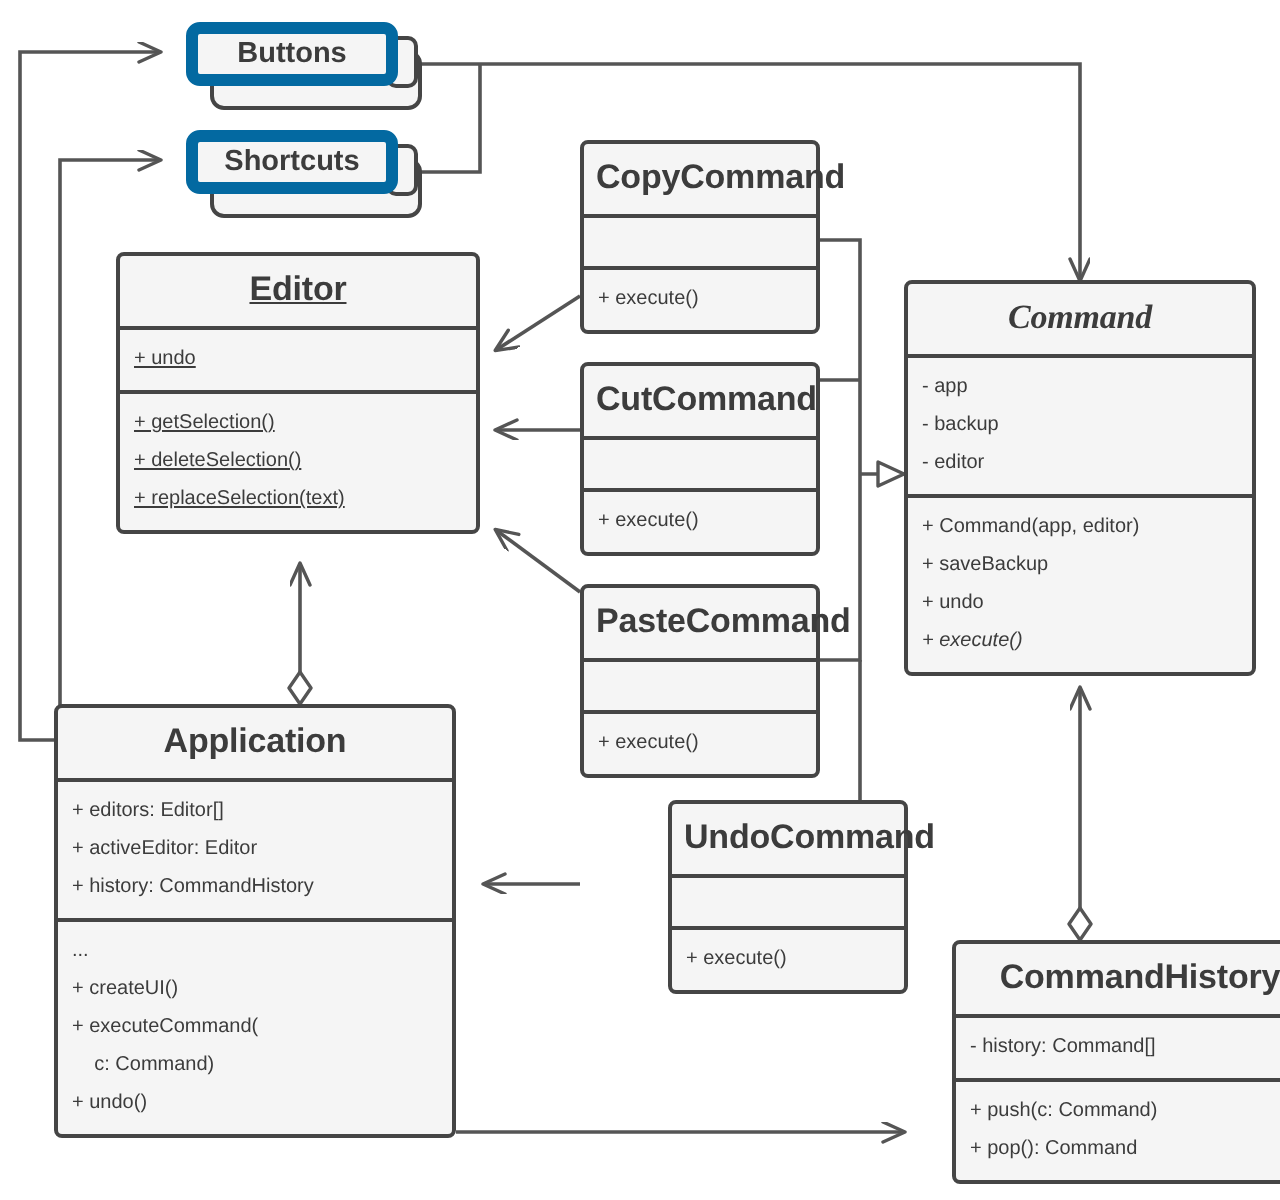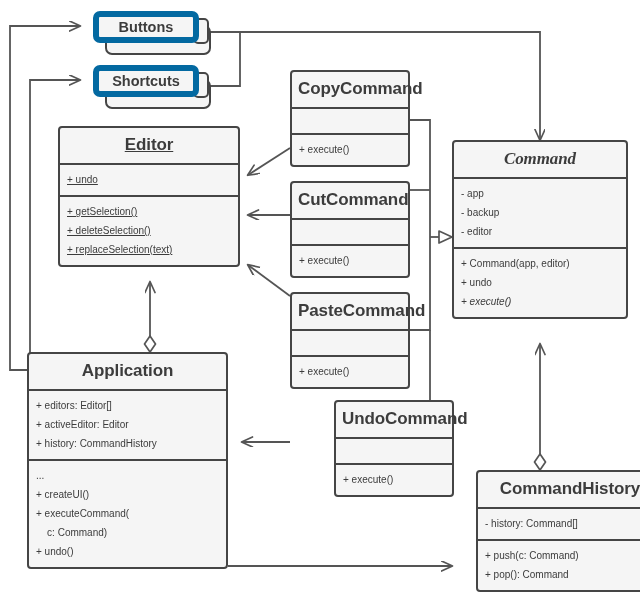--- a/index.html
+++ b/index.html
@@ -242,20 +242,21 @@
 
   <div class="uml-class" style="left:452px; top:140px; width:176px;">
     <div class="uml-section uml-title abstract">Command</div>
     <div class="uml-section">
       <div class="uml-row">- app</div>
       <div class="uml-row">- backup</div>
       <div class="uml-row">- editor</div>
     </div>
     <div class="uml-section">
       <div class="uml-row">+ Command(app, editor)</div>
+      <div class="uml-row">+ saveBackup</div>
       <div class="uml-row">+ undo</div>
       <div class="uml-row italic">+ execute()</div>
     </div>
   </div>
 
   <div class="uml-class" style="left:476px; top:470px; width:188px;">
     <div class="uml-section uml-title">CommandHistory</div>
     <div class="uml-section">
       <div class="uml-row">- history: Command[]</div>
     </div>

